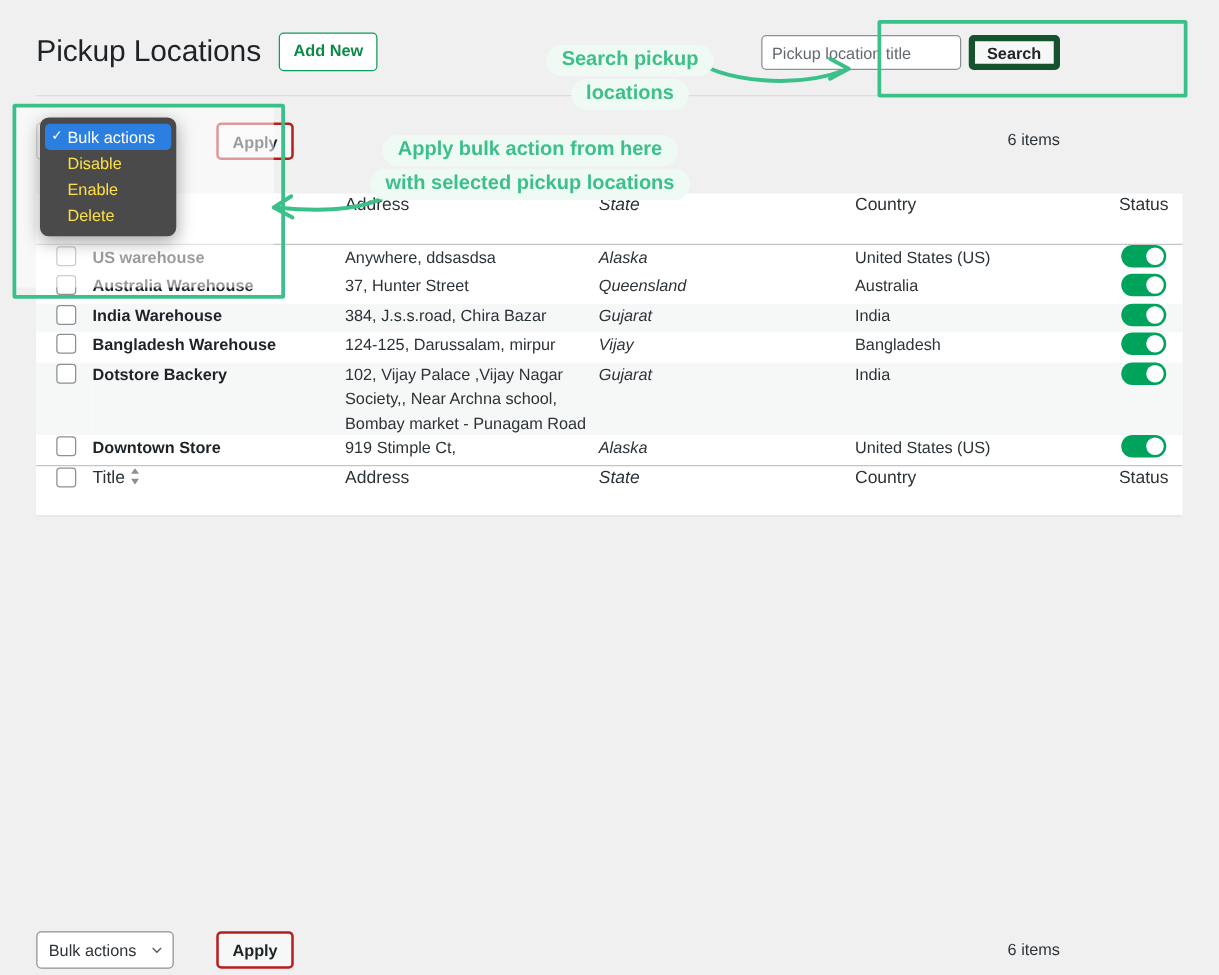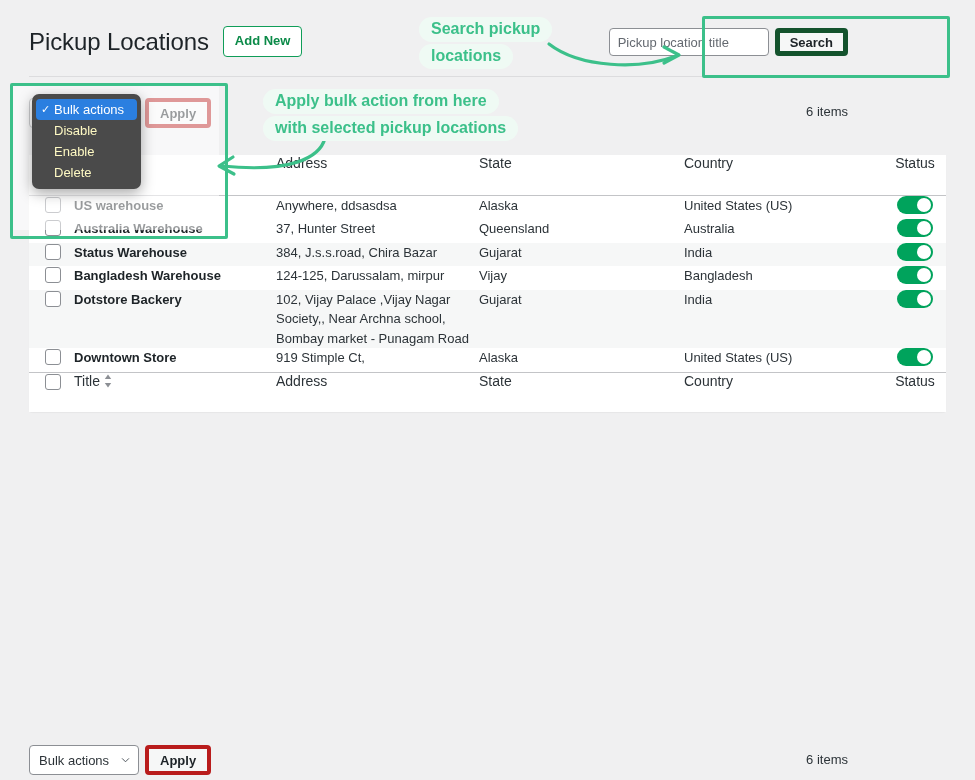--- a/index.html
+++ b/index.html
@@ -125,29 +125,30 @@
     position: absolute;
     right: 8px;
     top: 50%;
     transform: translateY(-50%);
     width: 9px;
     height: 9px;
   }
   .apply-btn {
     height: 30px;
     box-sizing: border-box;
-    border: 4px solid #b91c1c;
+    border: 2px solid #b91c1c;
     border-radius: 4px;
     background: #f6f7f7;
     color: #1d2327;
     font-size: 13px;
     font-weight: bold;
     padding: 0 11px;
     font-family: inherit;
     cursor: pointer;
+    margin-left: 28px;
   }
   .items-count-top {
     position: absolute;
     right: 29px;
     top: 104px;
     font-size: 13px;
     color: #2c3338;
   }
 
   
@@ -163,21 +164,21 @@
     table-layout: fixed;
   }
   .wp-table th, .wp-table td {
     text-align: left;
     vertical-align: top;
     padding: 0;
   }
   .col-cb   { width: 45px; }
   .col-title{ width: 202px; }
   .col-addr { width: 203px; }
-  .col-state{ width: 205px; }
+  .col-state{ width: 205px; font-style: italic; }
   .col-ctry { width: 200px; }
   .col-stat { width: 62px; }
 
   thead th, tfoot th {
     font-size: 14px;
     font-weight: 400;
     color: #2c3338;
     height: 40px;
     padding-top: 13px;
     box-sizing: border-box;
@@ -272,21 +273,21 @@
     top: 94px;
     width: 109px;
     background: #4a4a4a;
     border-radius: 7px;
     box-shadow: 0 4px 14px rgba(0,0,0,.35);
     padding: 5px 0 6px;
     z-index: 40;
   }
   .select-popup .opt {
     font-size: 13px;
-    color: #fef9c3;
+    color: #fde047;
     height: 21px;
     line-height: 21px;
     padding-left: 22px;
     position: relative;
     white-space: nowrap;
     cursor: pointer;
   }
   .select-popup .opt.sel {
     background: #2b7fe0;
     color: #fff;
@@ -307,20 +308,22 @@
     position: absolute;
     left: 0; top: 0;
     width: 975px; height: 780px;
     pointer-events: none;
     z-index: 60;
   }
   .callout {
     position: absolute;
     z-index: 61;
     pointer-events: none;
+    text-align: center;
+    margin-top: 19px;
   }
   .callout .ln {
     display: inline-block;
     background: #effaf4;
     color: #3cc08a;
     font-size: 16px;
     font-weight: bold;
     line-height: 20px;
     padding: 2px 12px 3px;
     border-radius: 14px;
@@ -404,21 +407,21 @@
       <tr class="even">
         <td class="col-cb"><span class="cb"></span></td>
         <td class="col-title"><span class="row-title">Australia Warehouse</span></td>
         <td class="col-addr">37, Hunter Street</td>
         <td class="col-state">Queensland</td>
         <td class="col-ctry">Australia</td>
         <td class="col-stat"><span class="toggle"><span class="knob"></span></span></td>
       </tr>
       <tr class="odd">
         <td class="col-cb"><span class="cb"></span></td>
-        <td class="col-title"><span class="row-title">Status Warehouse</span></td>
+        <td class="col-title"><span class="row-title">India Warehouse</span></td>
         <td class="col-addr">384, J.s.s.road, Chira Bazar</td>
         <td class="col-state">Gujarat</td>
         <td class="col-ctry">India</td>
         <td class="col-stat"><span class="toggle"><span class="knob"></span></span></td>
       </tr>
       <tr class="even">
         <td class="col-cb"><span class="cb"></span></td>
         <td class="col-title"><span class="row-title">Bangladesh Warehouse</span></td>
         <td class="col-addr">124-125, Darussalam, mirpur</td>
         <td class="col-state">Vijay</td>

